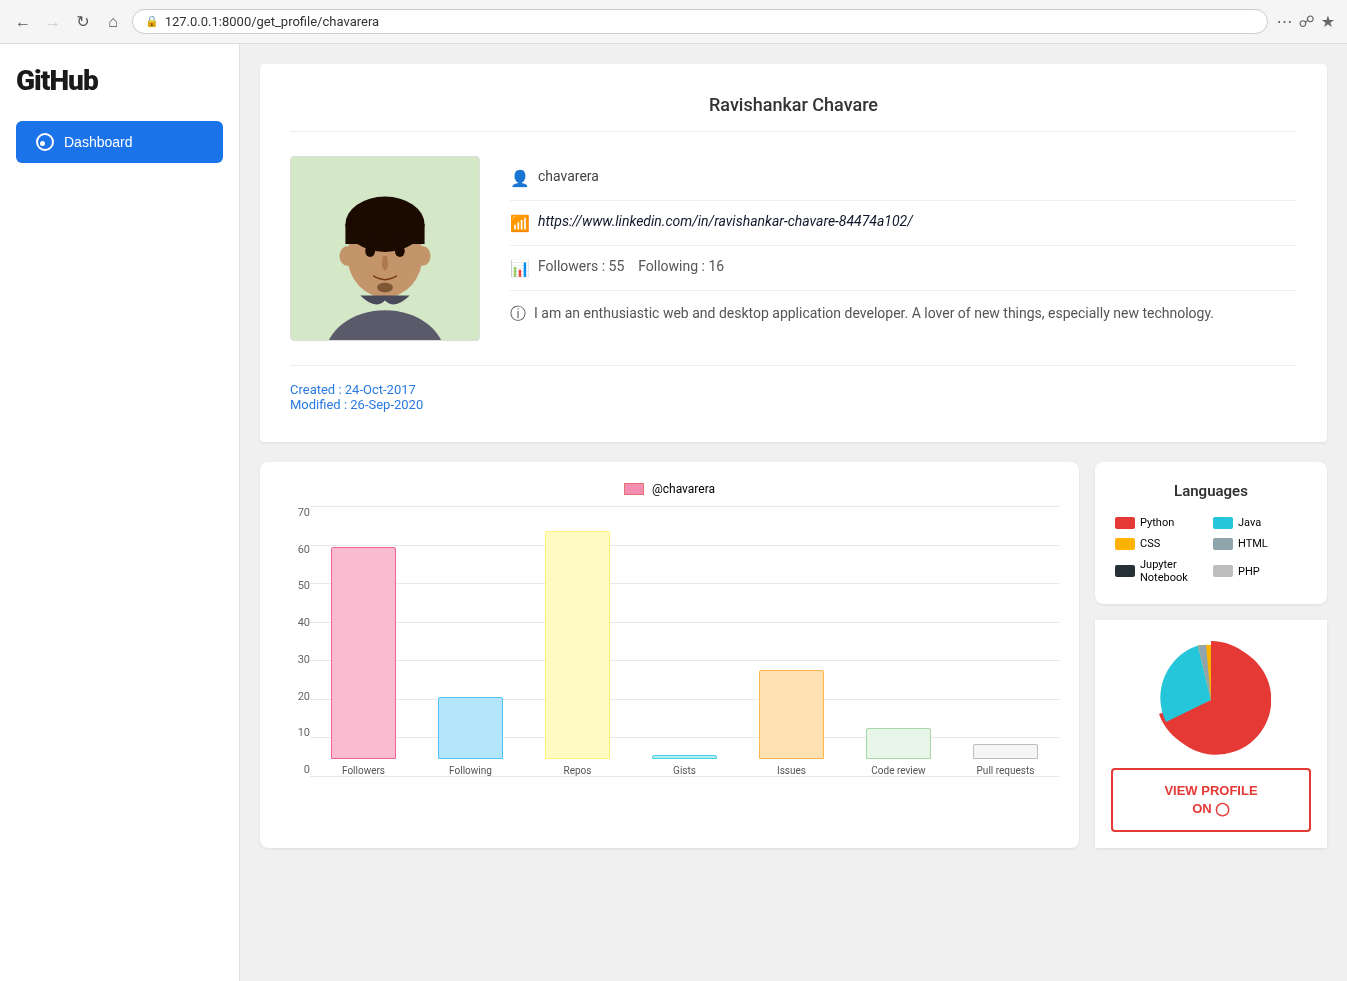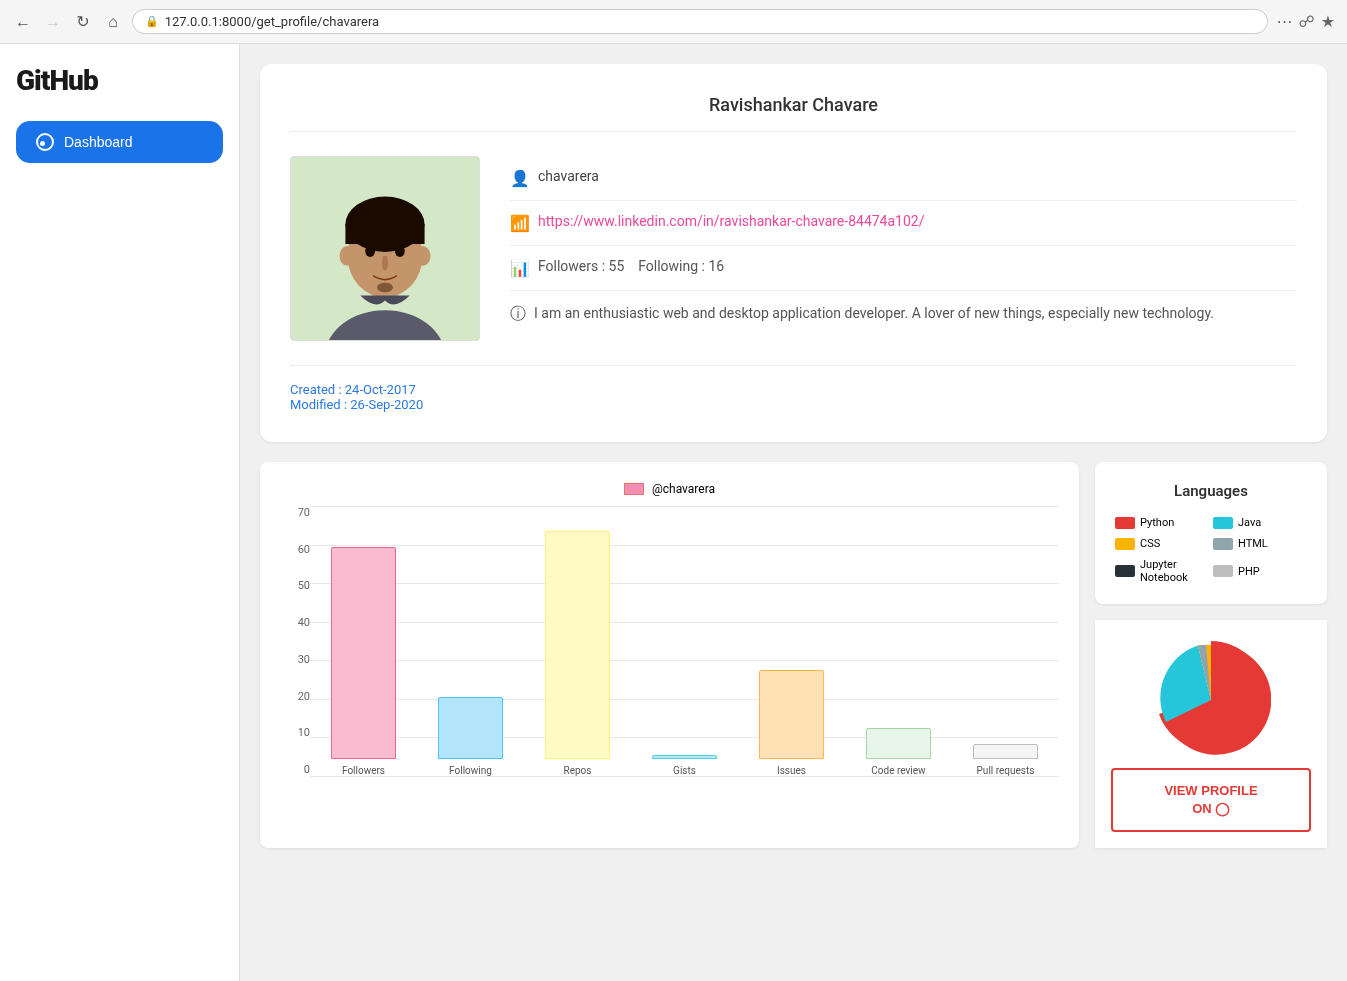--- a/index.html
+++ b/index.html
@@ -68,21 +68,21 @@
       font-size: 28px;
       font-weight: 900;
       color: #1a1a1a;
       margin-bottom: 24px;
       letter-spacing: -1px;
     }
     .dashboard-btn {
       background: #1a73e8;
       color: white;
       border: none;
-      border-radius: 14px;
+      border-radius: 6px;
       padding: 12px 20px;
       width: 100%;
       font-size: 14px;
       cursor: pointer;
       display: flex;
       align-items: center;
       gap: 10px;
       font-weight: 500;
     }
     .dashboard-icon {
@@ -104,21 +104,21 @@
     .main-content {
       flex: 1;
       padding: 20px;
       overflow-y: auto;
       background: #f0f0f0;
     }
 
     
     .profile-card {
       background: white;
-      border-radius: 12px;
+      border-radius: 4px;
       padding: 30px;
       margin-bottom: 20px;
       box-shadow: 0 1px 3px rgba(0,0,0,0.08);
     }
     .profile-name {
       text-align: center;
       font-size: 18px;
       font-weight: 500;
       color: #333;
       margin-bottom: 24px;
@@ -156,21 +156,21 @@
       display: flex;
       align-items: flex-start;
       gap: 8px;
       padding: 12px 0;
       border-bottom: 1px solid #eee;
       font-size: 14px;
       color: #444;
     }
     .info-row:last-child { border-bottom: none; }
     .info-icon { color: #555; font-size: 16px; flex-shrink: 0; margin-top: 1px; }
-    .info-link { color: #ec4899; text-decoration: none; }
+    .info-link { color: #0f172a; text-decoration: none; font-style: italic; }
     .info-text { color: #555; line-height: 1.5; }
     .stats-text { color: #555; }
 
     .profile-footer {
       display: flex;
       justify-content: space-between;
       margin-top: 24px;
       padding-top: 16px;
       border-top: 1px solid #eee;
       font-size: 13px;

